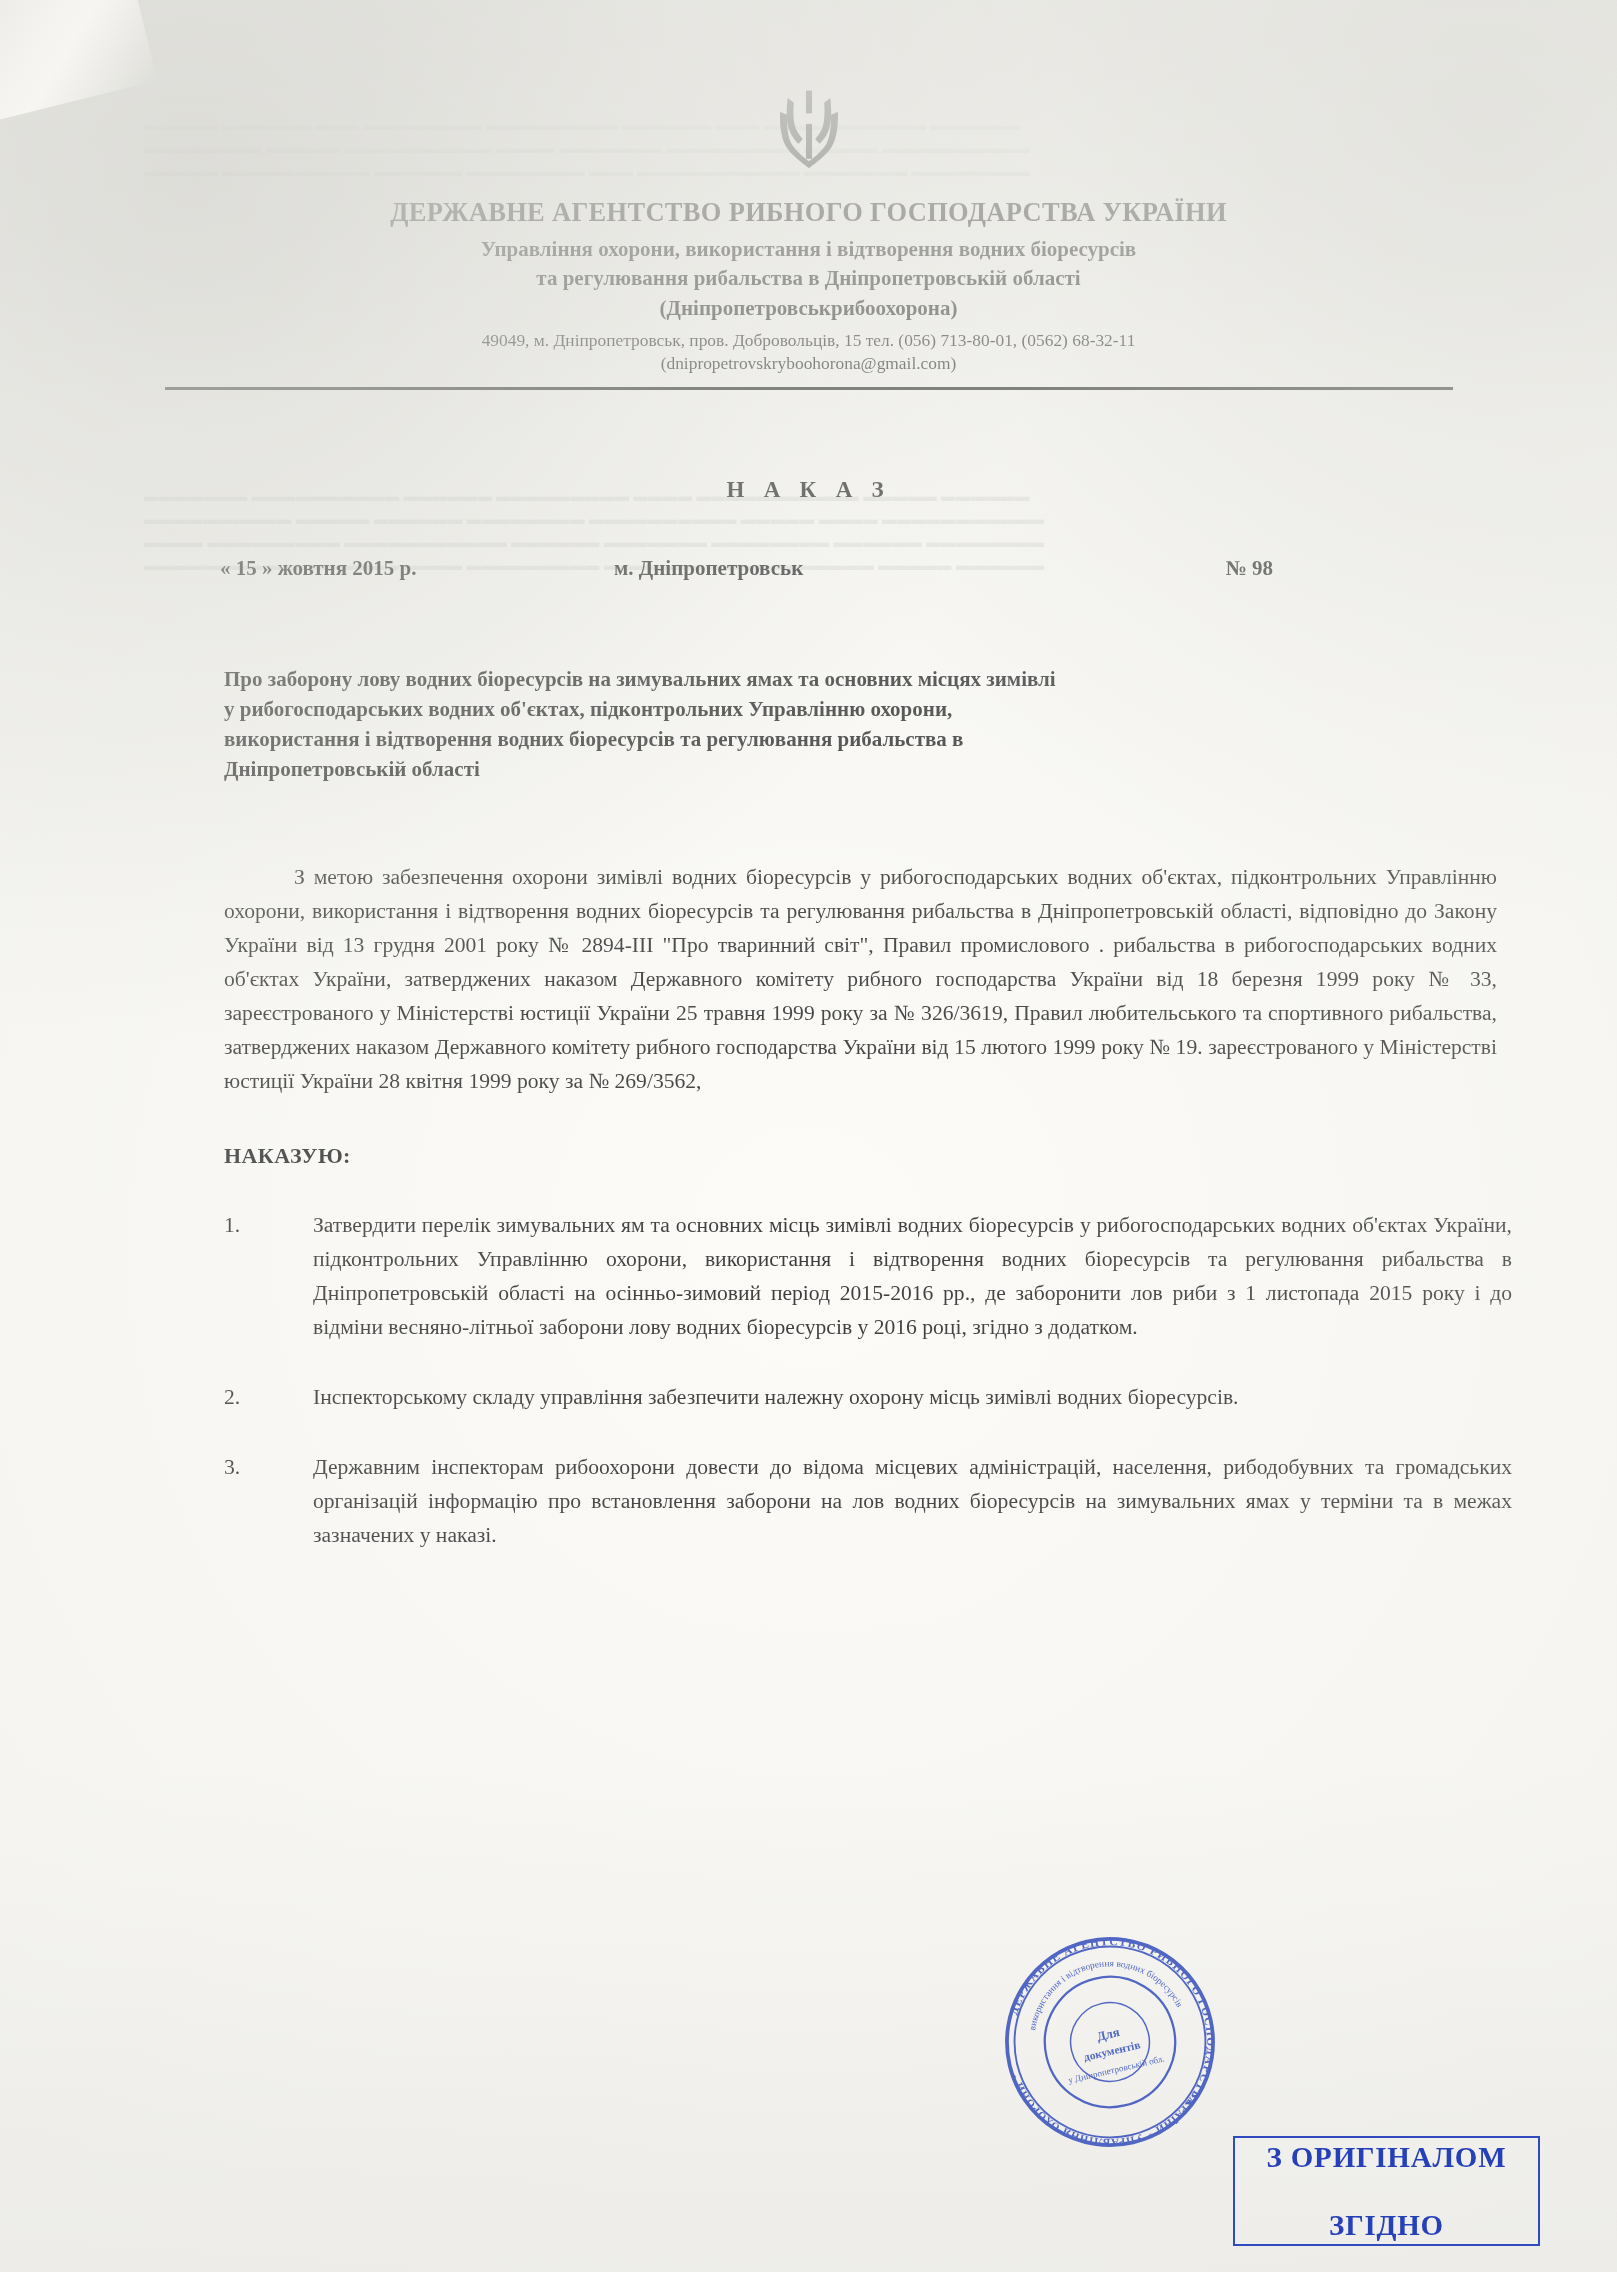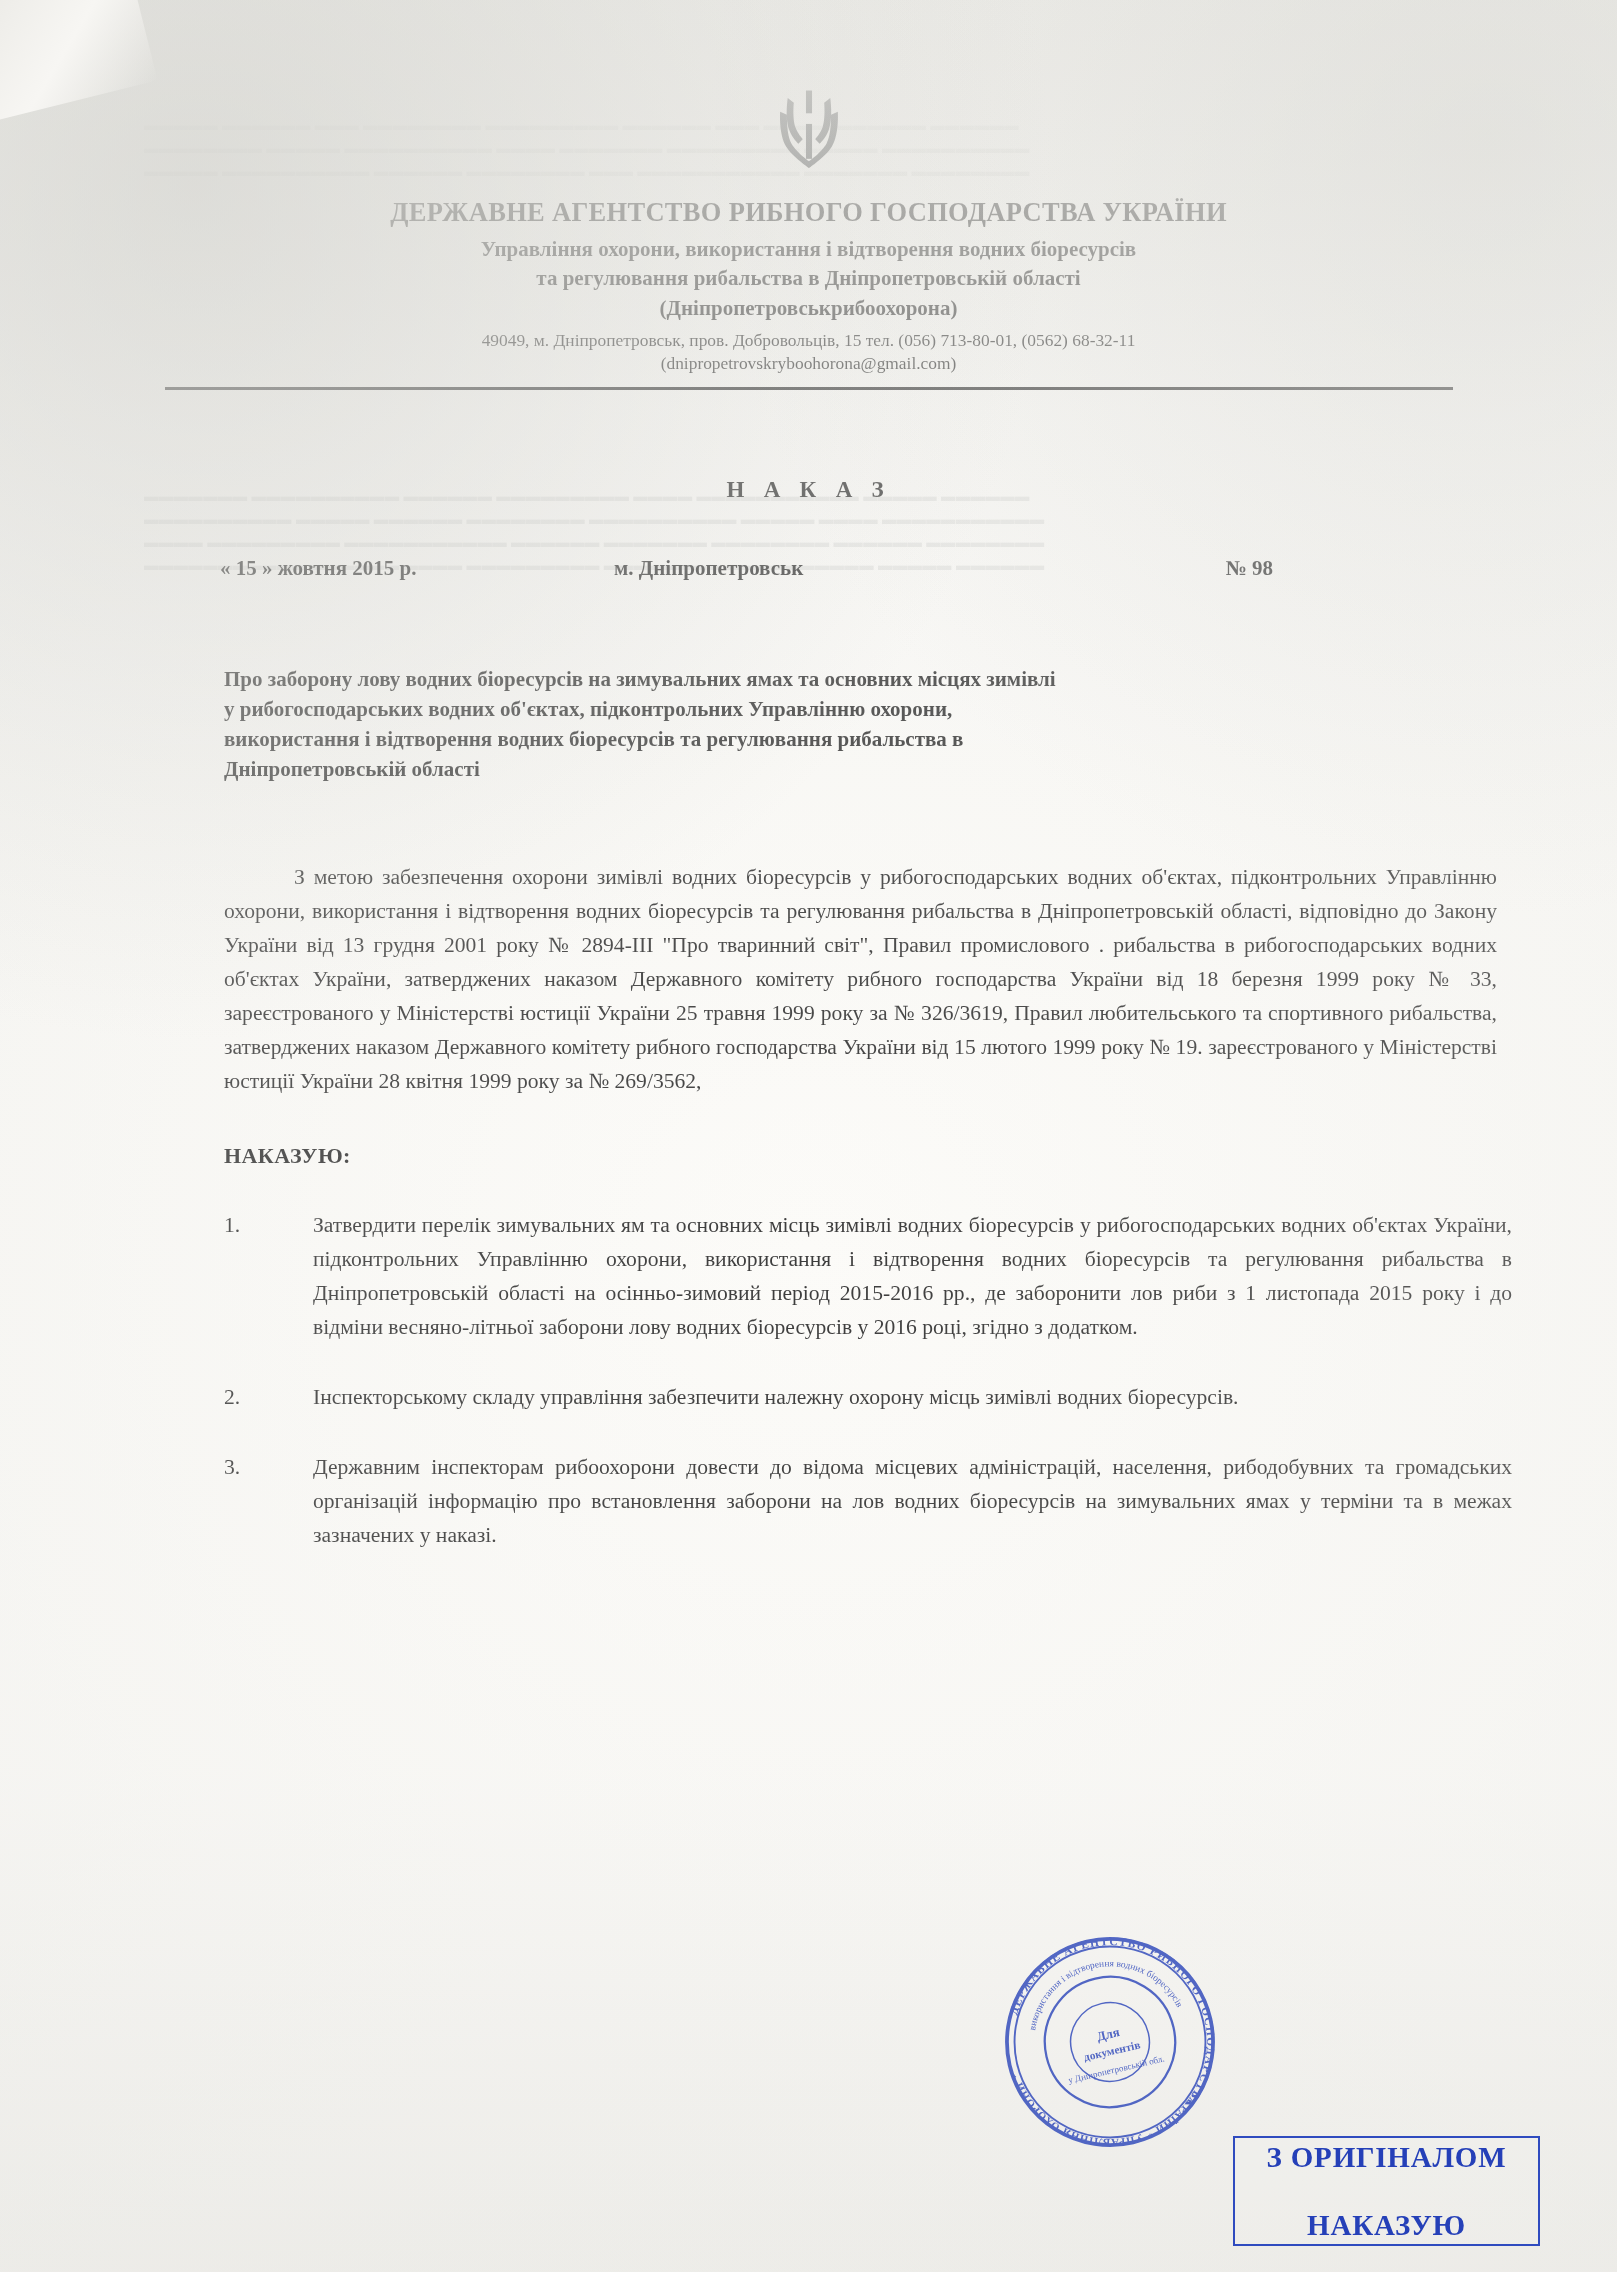--- a/index.html
+++ b/index.html
@@ -307,19 +307,19 @@
         </text>
         <text x="165" y="160" text-anchor="middle" font-family="'Liberation Serif', serif" font-size="17" font-weight="bold" fill="#2540b8">Для</text>
         <text x="165" y="182" text-anchor="middle" font-family="'Liberation Serif', serif" font-size="15" font-weight="bold" fill="#2540b8">документів</text>
         <text x="165" y="206" text-anchor="middle" font-family="'Liberation Serif', serif" font-size="12" fill="#2540b8">у Дніпропетровській обл.</text>
       </g>
     </svg>
   </div>
 
   <div class="stamp-rect">
     <span>З ОРИГІНАЛОМ</span>
-    <span>НАКАЗУЮ</span>
+    <span>ЗГІДНО</span>
   </div>
 
   <div class="scan-tint"></div>
   <div class="corner-fold"></div>
 </div>
 
 
 </body></html>

